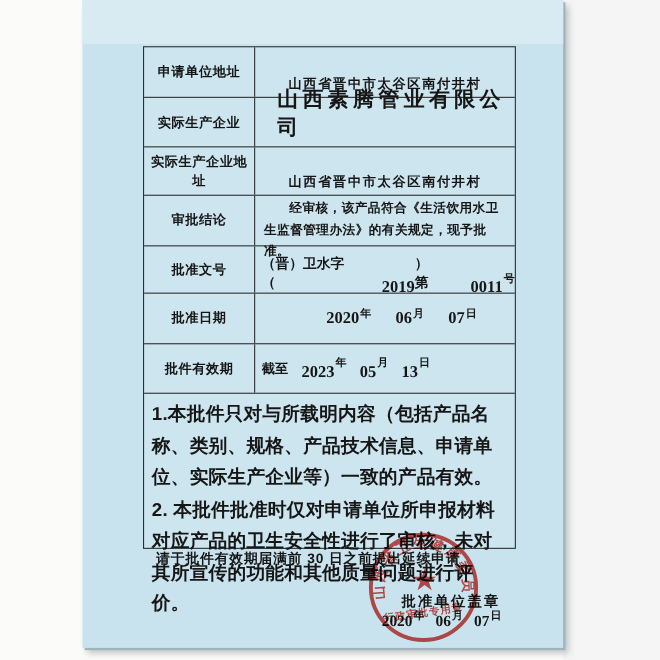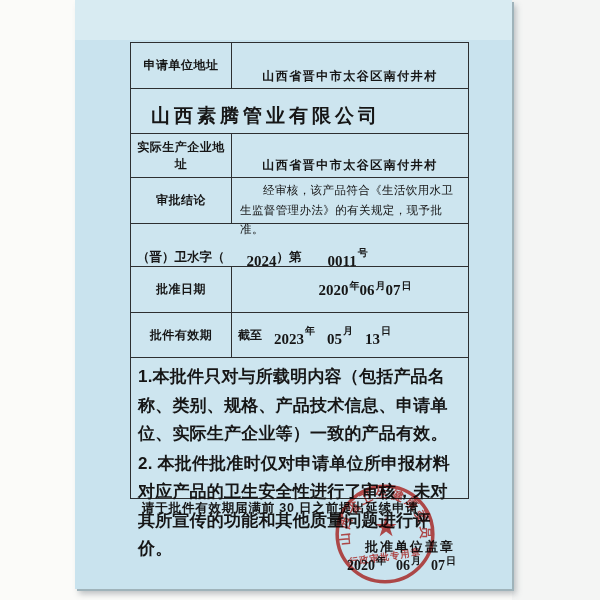--- a/index.html
+++ b/index.html
@@ -29,28 +29,28 @@
     display:flex;align-items:center;justify-content:center;
     font-size:12px;font-weight:bold;letter-spacing:.5px;text-align:center;
     padding:0 3px;box-sizing:border-box;
   }
   .val{flex:1;box-sizing:border-box;position:relative;}
 
   .v-bottom{display:flex;align-items:flex-end;justify-content:center;
     padding-bottom:3px;font-size:12px;font-weight:bold;letter-spacing:1.5px;}
   .v-company{display:flex;align-items:flex-end;justify-content:flex-start;
     padding:0 0 4px 20px;font-size:19px;font-weight:bold;letter-spacing:4px;}
-  .v-para{font-size:11.5px;font-weight:normal;line-height:1.7;
+  .v-para{font-size:11.5px;font-weight:bold;line-height:1.7;
     padding:3px 6px 0 8px;text-indent:2em;letter-spacing:.4px;}
   .v-docnum{display:flex;align-items:flex-end;padding-left:6px;font-size:12.5px;font-weight:bold;}
   .v-docnum .gap-s{width:22px;} .v-docnum .gap-m{width:26px;}
   .num{font-family:"Liberation Serif","DejaVu Serif",serif;font-weight:bold;font-size:15px;}
   .num-low{position:relative;top:4px;}
   .unit{font-size:10px;font-weight:bold;position:relative;top:-6px;margin-left:1px;}
-  .v-date{display:flex;align-items:center;justify-content:center;padding-left:30px;}
+  .v-date{display:flex;align-items:center;justify-content:center;gap:22px;padding-left:30px;}
   .v-validity{display:flex;align-items:center;padding-left:6px;gap:12px;font-size:12px;font-weight:bold;}
   .v-notes{font-size:17px;font-weight:bold;line-height:1.68;padding:5px 6px 0 7px;letter-spacing:.2px;}
   .v-notes p{margin:0 0 1px 0;}
 
   
   .renewal{position:absolute;left:67px;top:500px;font-size:12.5px;font-weight:bold;letter-spacing:.8px;}
   .seal-caption{position:absolute;left:290px;top:538px;font-size:13px;font-weight:bold;letter-spacing:2px;}
   .foot-date{position:absolute;left:272px;top:556px;display:flex;gap:10px;align-items:flex-start;}
   .foot-date .num{font-size:14px;}
   .stamp{position:absolute;left:258px;top:482px;width:104px;height:104px;
@@ -65,38 +65,40 @@
   <div class="paper-topband"></div>
 
   <div class="tbl">
 
     <div class="row" style="height:45px">
       <div class="lbl">申请单位地址</div>
       <div class="val v-bottom">山西省晋中市太谷区南付井村</div>
     </div>
 
     <div class="row" style="height:44px">
+      <div class="lbl">实际生产企业</div>
       <div class="val v-company">山西素腾管业有限公司</div>
     </div>
 
     <div class="row" style="height:43px">
       <div class="lbl">实际生产企业地址</div>
       <div class="val v-bottom">山西省晋中市太谷区南付井村</div>
     </div>
 
     <div class="row" style="height:45px">
       <div class="lbl">审批结论</div>
       <div class="val v-para">经审核，该产品符合《生活饮用水卫生监督管理办法》的有关规定，现予批准。</div>
     </div>
 
     <div class="row" style="height:42px">
+      <div class="lbl">批准文号</div>
       <div class="val v-docnum">
         <span>（晋）卫水字（</span>
         <span class="gap-s"></span>
-        <span class="num num-low">2024</span>
+        <span class="num num-low">2019</span>
         <span>）第</span>
         <span class="gap-m"></span>
         <span class="num num-low">0011</span>
         <span class="unit">号</span>
       </div>
     </div>
 
     <div class="row" style="height:45px">
       <div class="lbl">批准日期</div>
       <div class="val v-date">

